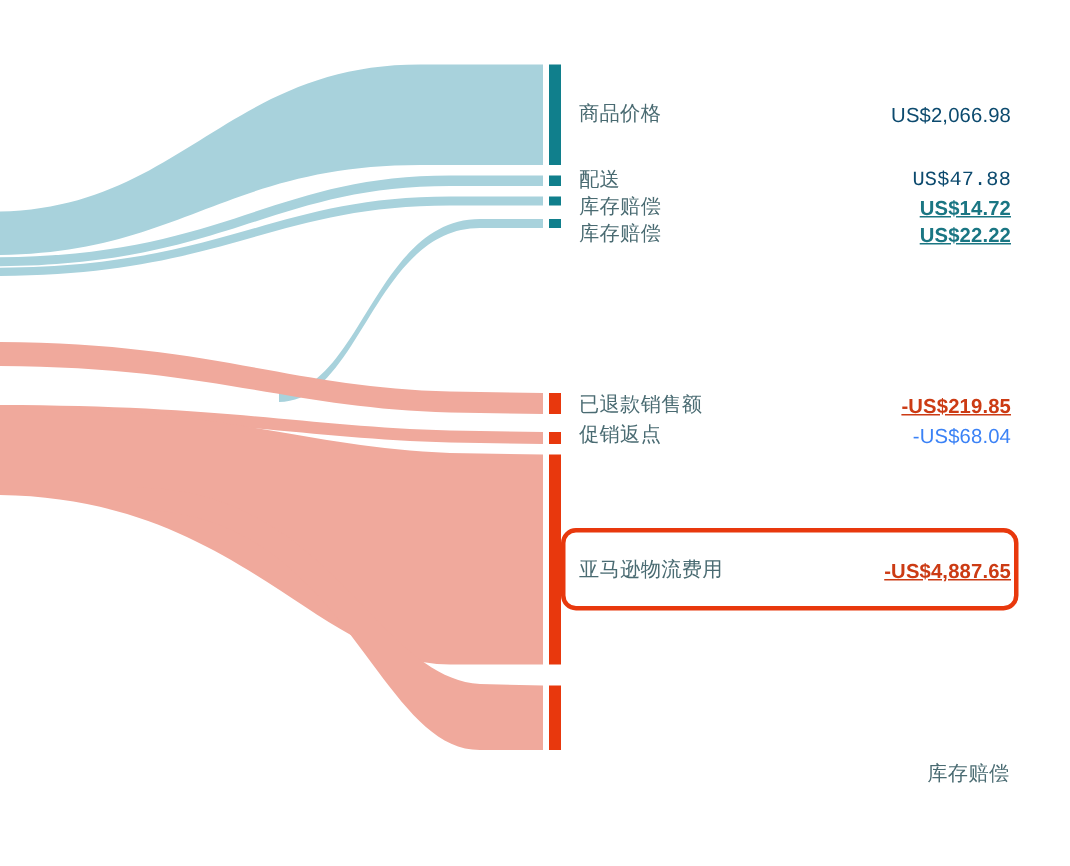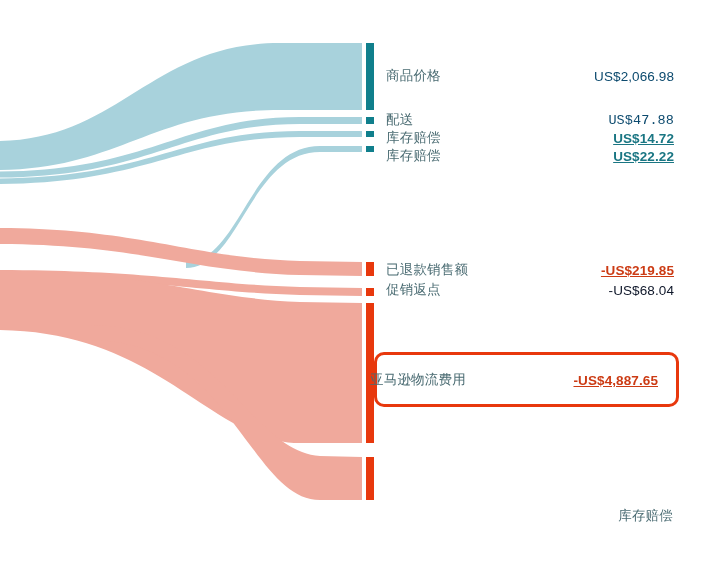--- a/index.html
+++ b/index.html
@@ -49,21 +49,21 @@
   }
   .val-teal {
     color: #0c4a6e;
   }
   .val-teal-link {
     color: #1a7683;
     font-weight: bold;
     text-decoration: underline;
   }
   .val-red {
-    color: #0f172a;
+    color: #3b82f6;
   }
   .val-red-link {
     color: #cc3b14;
     font-weight: bold;
     text-decoration: underline;
   }
   .highlight-box {
     position: absolute;
     border: 3px solid #e8380d;
     border-radius: 10px;
@@ -160,21 +160,21 @@
   <div class="row" style="left:386px; top:260px; width:288px; height:20px;">
     <span class="row-label">已退款销售额</span>
     <span class="row-value val-red-link">-US$219.85</span>
   </div>
 
   <div class="row" style="left:386px; top:280px; width:288px; height:20px;">
     <span class="row-label">促销返点</span>
     <span class="row-value val-red">-US$68.04</span>
   </div>
 
-  <div class="row" style="left:370px; top:370px; width:288px; height:20px;">
+  <div class="row" style="left:386px; top:370px; width:288px; height:20px;">
     <span class="row-label">亚马逊物流费用</span>
     <span class="row-value val-red-link">-US$4,887.65</span>
   </div>
 
 
 </div>
 
 <div class="footer-links">
   <span class="footer-link">库存赔偿</span>
 </div>

